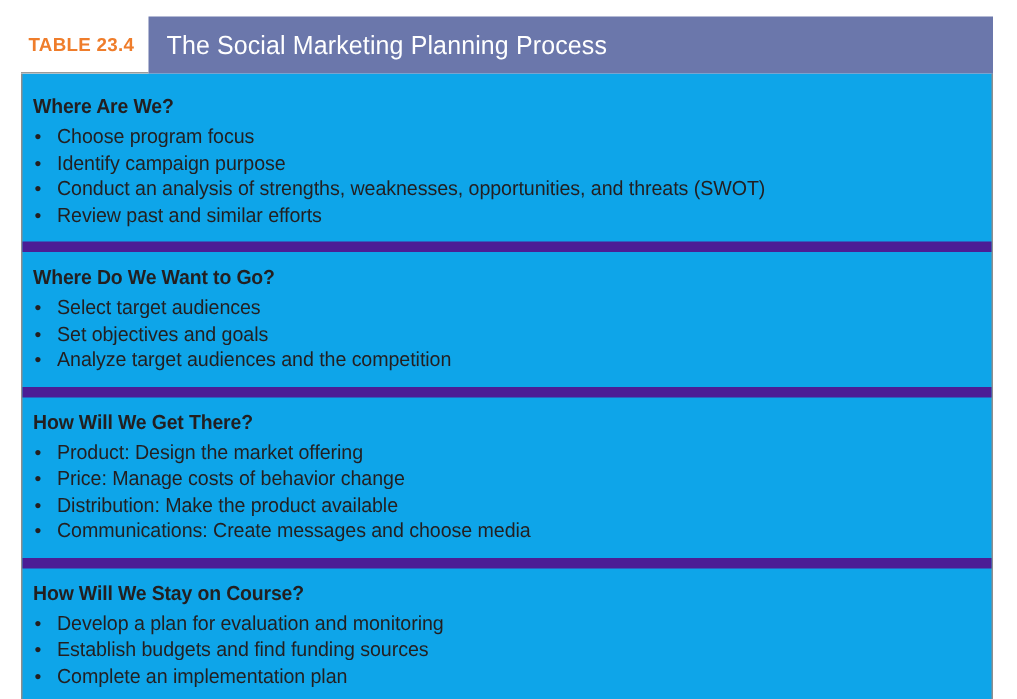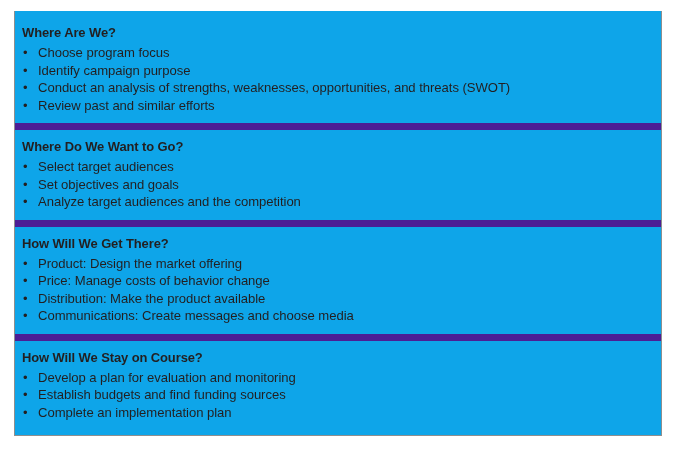--- a/index.html
+++ b/index.html
@@ -125,20 +125,28 @@
     transform: scaleX(0.97);
     transform-origin: left center;
     white-space: nowrap;
   }
 </style>
 </head>
 <body>
 
 <div id="table-figure">
 
+  <div class="table-header">
+    <div class="table-label-cell">
+      <span class="table-label">TABLE 23.4</span>
+    </div>
+    <div class="table-title-cell">
+      <span class="table-title">The Social Marketing Planning Process</span>
+    </div>
+  </div>
 
   <div class="table-body">
 
     <div class="section">
       <div class="section-heading">Where Are We?</div>
       <ul class="bullet-list">
         <li class="bullet-item">
           <span class="bullet-marker">•</span>
           <span class="bullet-text">Choose program focus</span>
         </li>

